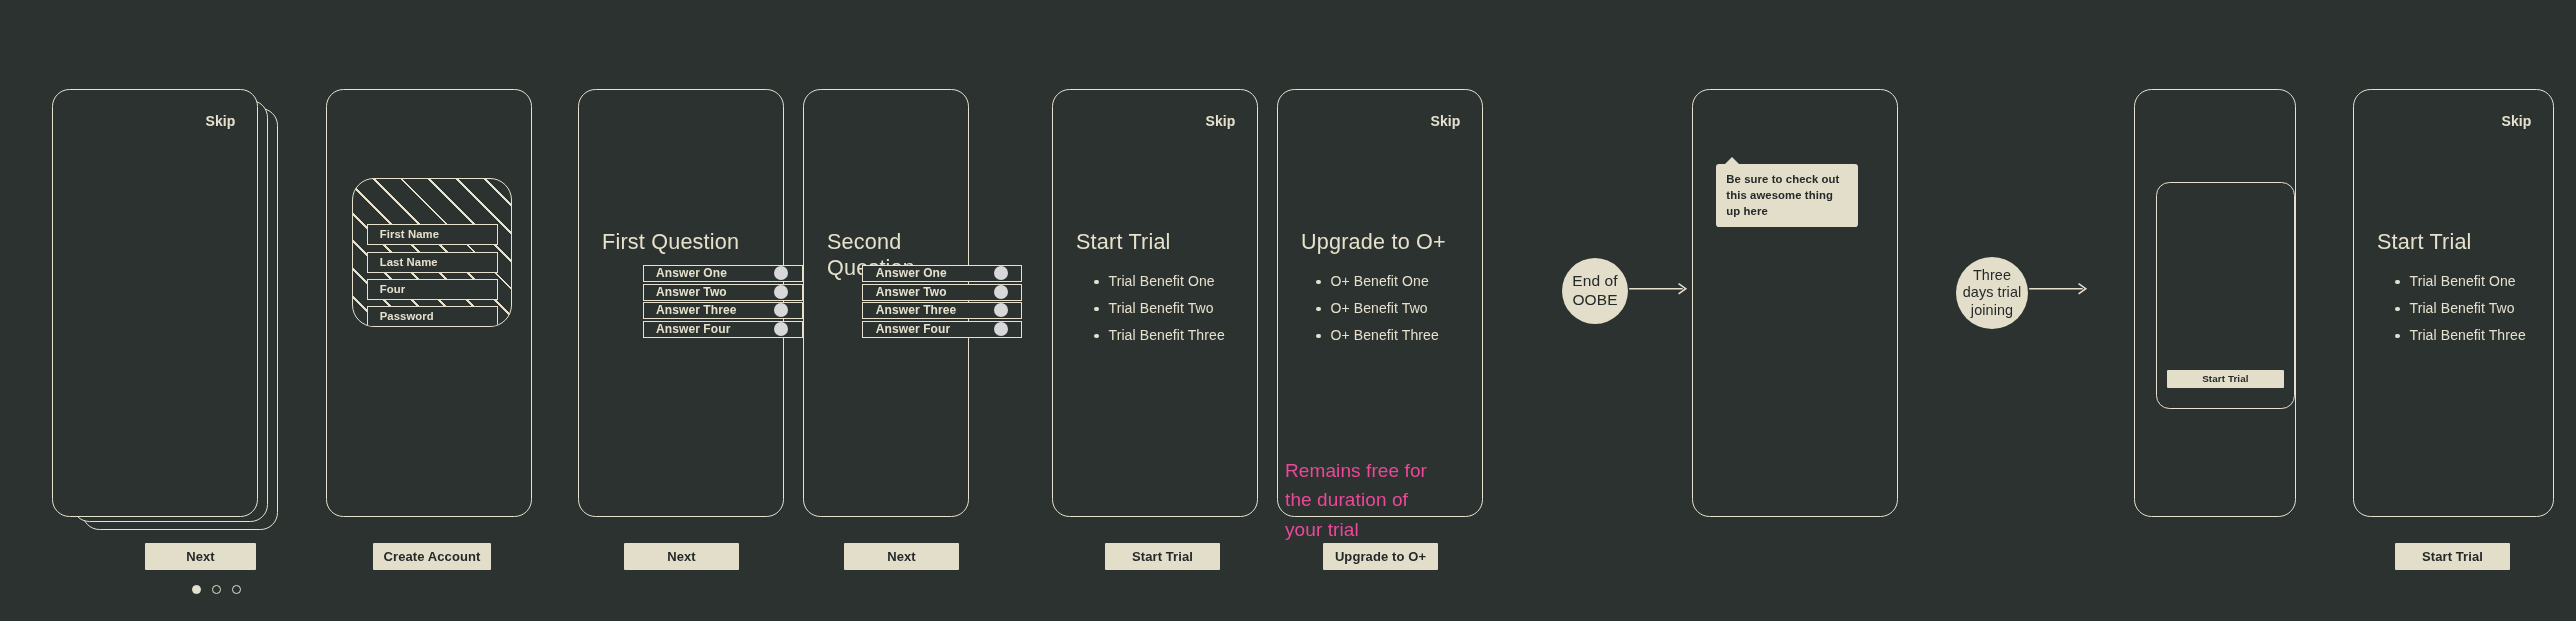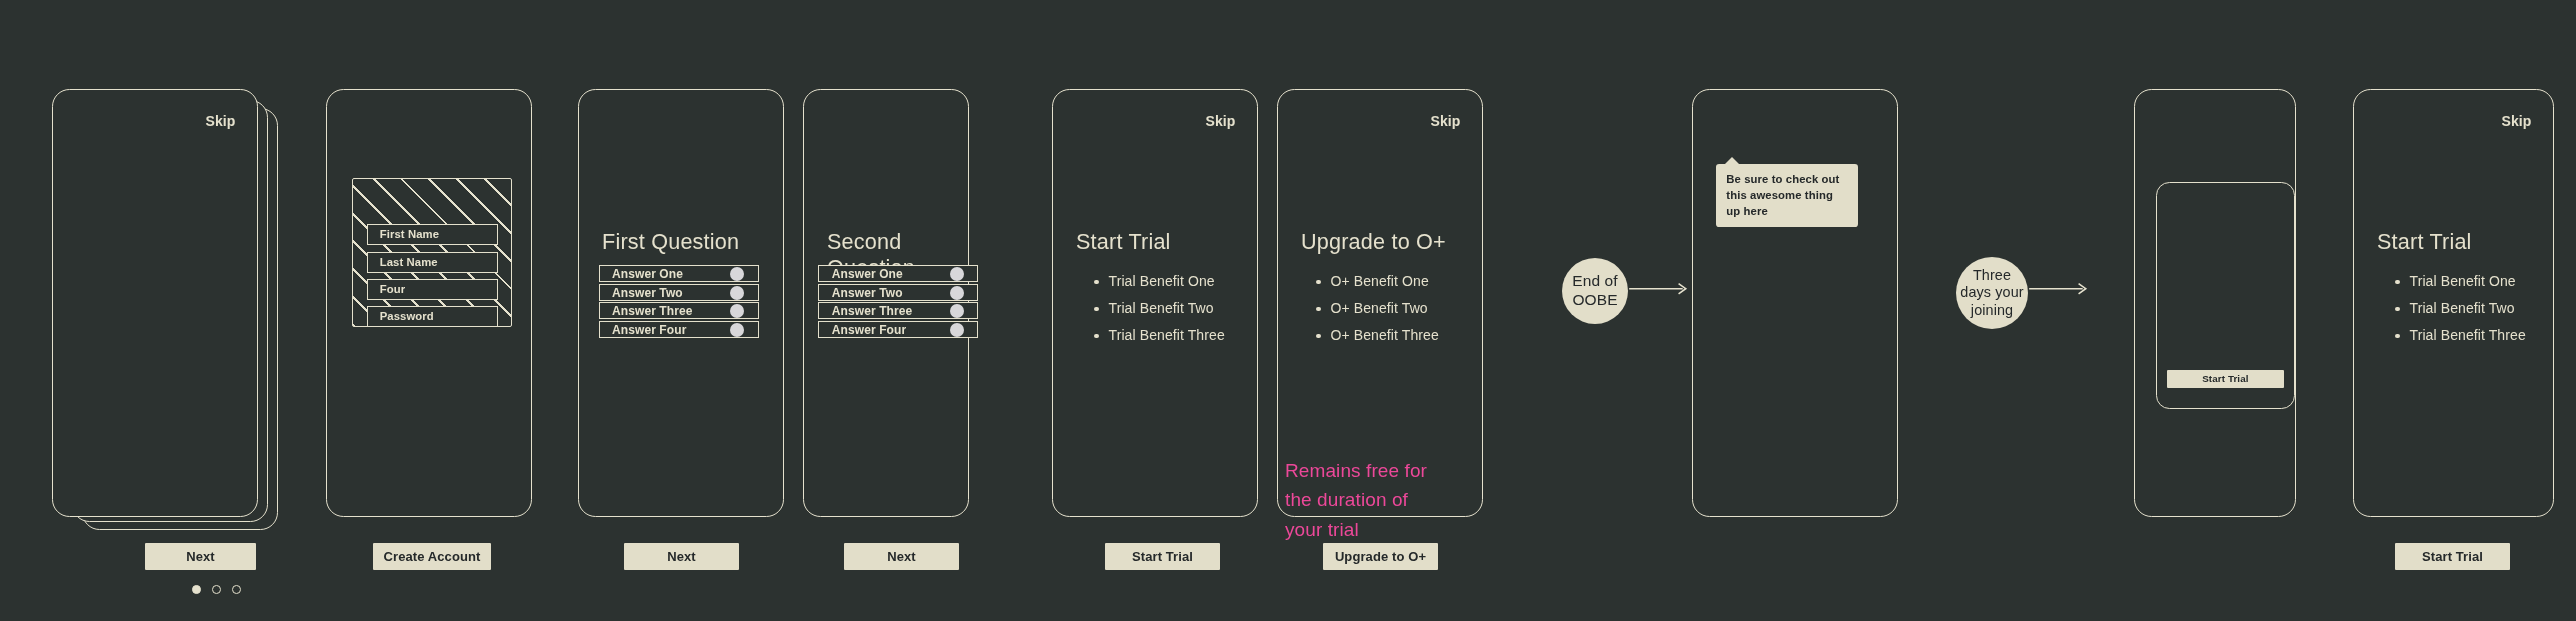--- a/index.html
+++ b/index.html
@@ -89,21 +89,21 @@
     border-radius: 50%;
     border: 1.5px solid #e5e1cd;
     background: transparent;
   }
   .dot.filled { background: #e5e1cd; }
 
   
   .hatch {
     position: absolute;
     border: 1.5px solid #e5e1cd;
-    border-radius: 2px;
+    border-radius: 22px;
     background-image: repeating-linear-gradient(
       45deg,
       #e5e1cd 0px, #e5e1cd 2.1px,
       transparent 2.1px, transparent 19.6px
     );
     overflow: hidden;
   }
 
   .field {
     position: absolute;
@@ -117,24 +117,25 @@
     padding-left: 11.3px;
     letter-spacing: 0.1px;
   }
 
   
   .answer {
     position: absolute;
     border: 1.5px solid #e5e1cd;
     background: #2c3230;
     display: flex;
-    align-items: flex-end;
+    align-items: flex-start;
     padding: 0 13.4px 0 12.4px;
     justify-content: space-between;
     cursor: pointer;
+    margin-left: 44px;
   }
   .answer span.lbl {
     color: #e5e1cd;
     font-size: 12px;
     font-weight: 700;
     letter-spacing: 0.1px;
   }
   .radio {
     width: 14px; height: 14px;
     border-radius: 50%;
@@ -332,21 +333,21 @@
       <path d="M0 13 H104" stroke="#e5e1cd" stroke-width="3" fill="none"></path>
       <path d="M96 3 L110 13 L96 23" stroke="#e5e1cd" stroke-width="3" fill="none"></path>
     </svg>
   </div>
 
   <div class="card" style="left:1692px; top:89px; width:206px; height:428px;padding-left:15px;">
     <div class="tooltip" style="left:23px; top:74px; width:142px;">Be sure to check out this awesome thing up here</div>
   </div>
 
   <div class="circle" style="left:1956px; top:257px; width:72px; height:72px; font-size:14.4px;">
-    <span>Three days your joining</span>
+    <span>Three days trial joining</span>
   </div>
   <div class="arrow" style="left:2029px; top:282px; width:60px;">
     <svg width="60" height="13.4" viewBox="0 0 116 26">
       <path d="M0 13 H104" stroke="#e5e1cd" stroke-width="3" fill="none"></path>
       <path d="M96 3 L110 13 L96 23" stroke="#e5e1cd" stroke-width="3" fill="none"></path>
     </svg>
   </div>
 
   <div class="card" style="left:2134px; top:89px; width:162px; height:428px;">
     <div class="inner-frame" style="left:20.6px; top:92px; width:139px; height:227px;">

